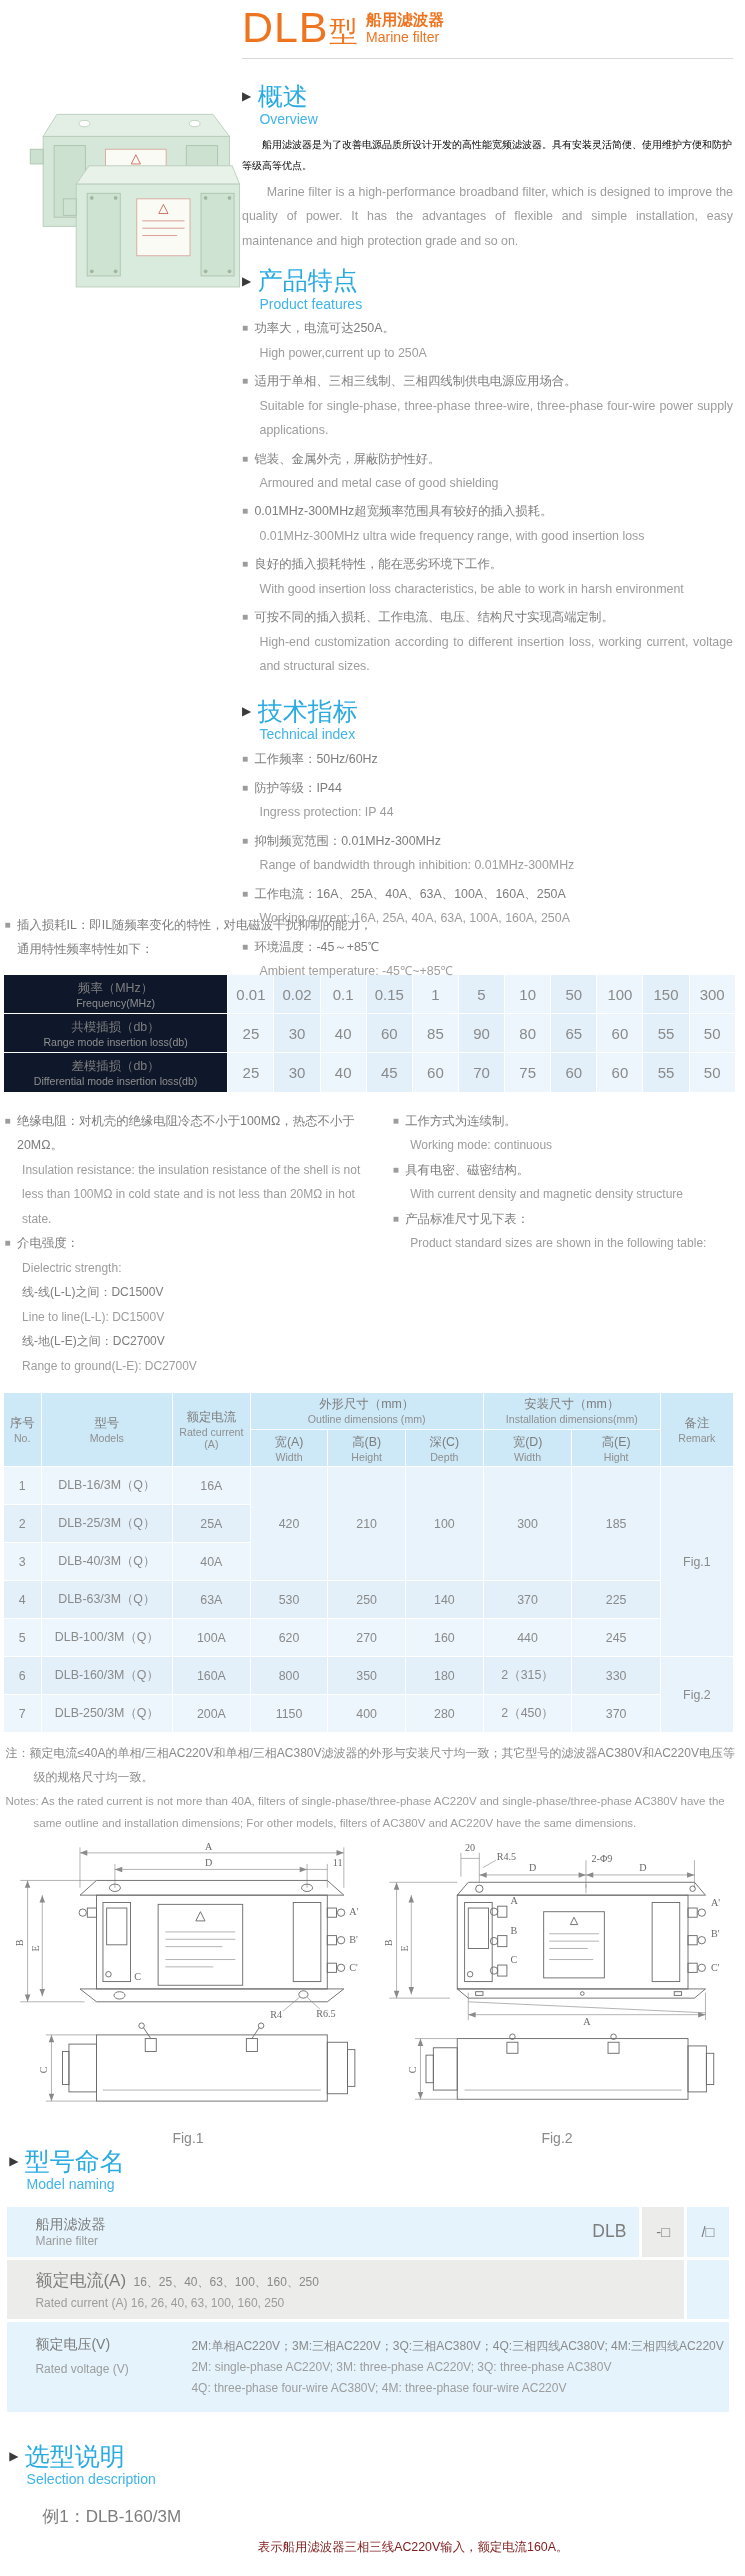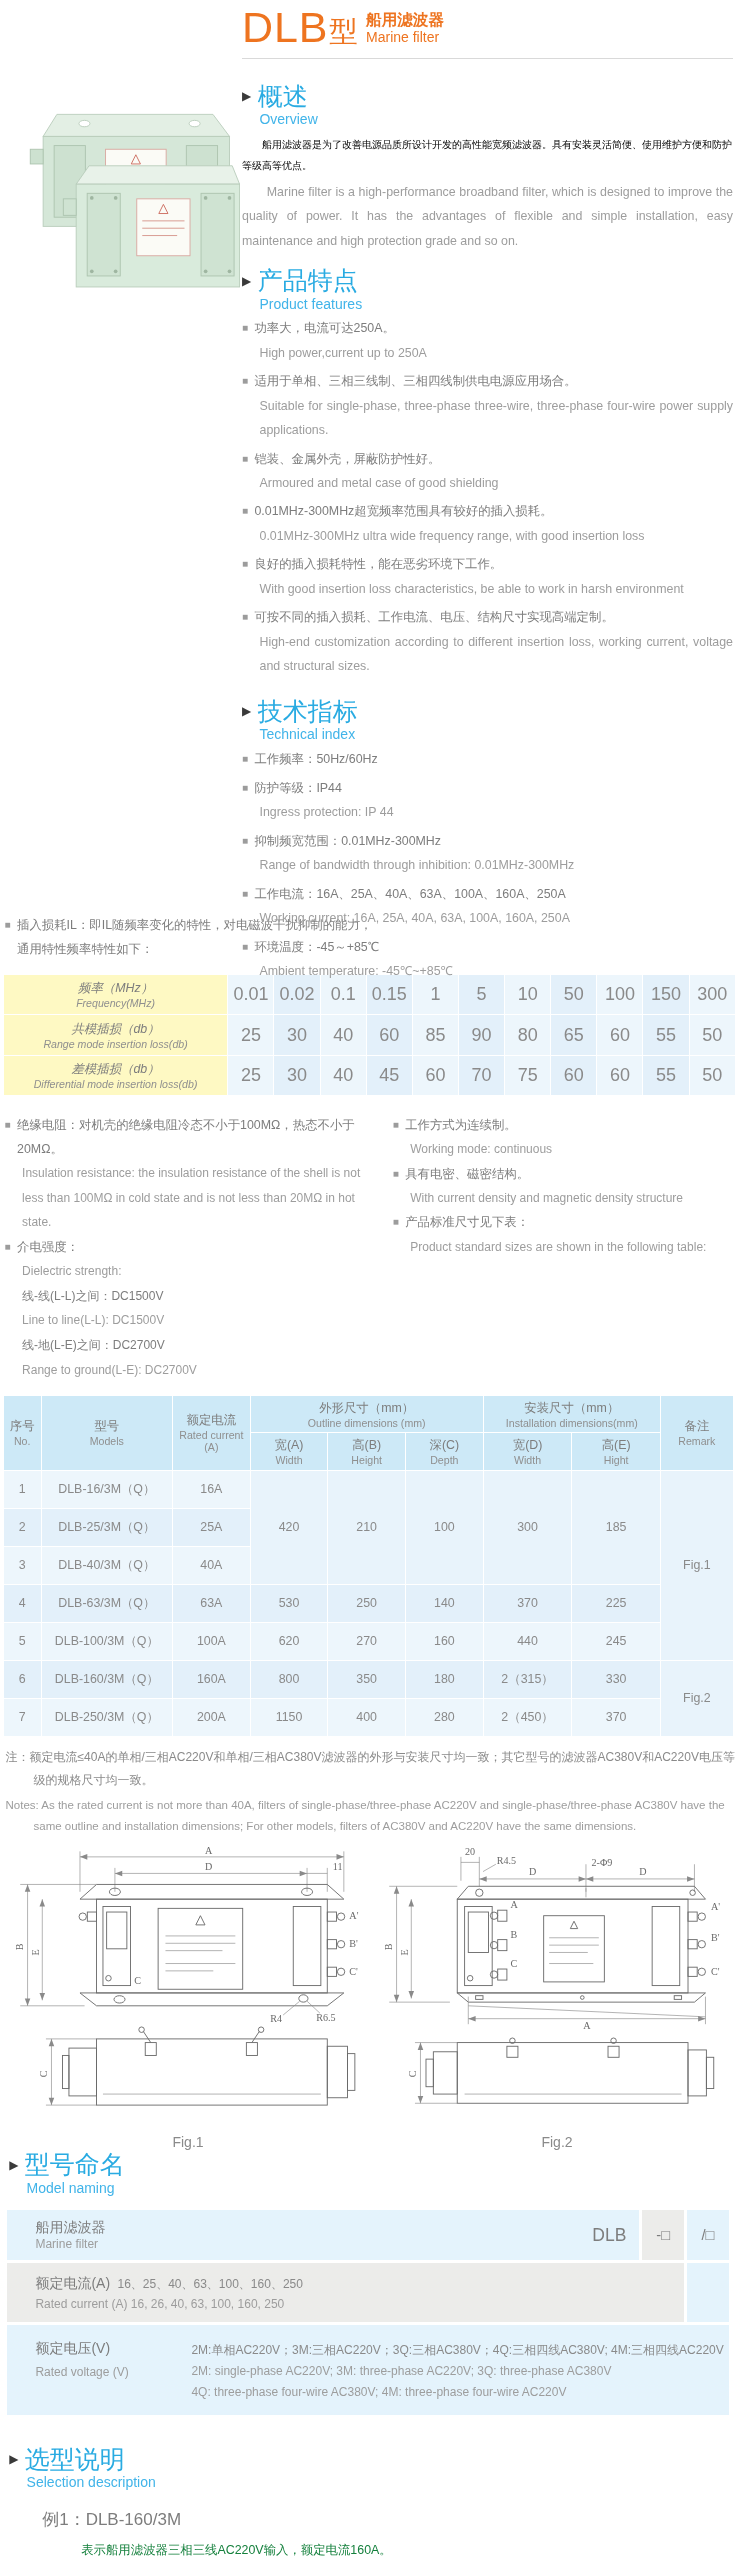--- a/index.html
+++ b/index.html
@@ -40,24 +40,24 @@
   
   .il-row { display:flex; margin-top:3.7px; padding:0 4.6px; }
   .il-left { width:375px; }
   .il-right { width:350px; margin-left:15.6px; }
   .il-left .blt-en, .il-right .blt-en { margin-left:17.5px; }
 
   
   .ftable-wrap { margin:13px 4.6px 0 2.8px; }
   table { border-collapse:separate; border-spacing:1.8px; }
   .ftable { width:733px; }
-  .ftable th { background:#fef9c3; font-weight:normal; width:213px; padding:4.6px 1.8px;font-style:italic; }
+  .ftable th { background:#0f172a; font-weight:normal; width:213px; padding:4.6px 1.8px; }
   .ftable th .l1 { font-size:12.4px; color:#7d7d7d; }
   .ftable th .l2 { font-size:10.6px; color:#8f8f8f; }
-  .ftable td { text-align:center; font-size:18px; color:#8a8a8a; padding:9.2px 0; width:43px; }
+  .ftable td { text-align:center; font-size:15px; color:#8a8a8a; padding:9.2px 0; width:43px; }
   .ftable td.c-a { background:#edf6fc; }
   .ftable td.c-b { background:#e3f0fa; }
 
   
   .dual { display:flex; margin-top:16.6px; padding:0 4.6px; }
   .dual .colL { width:375px; }
   .dual .colR { width:350px; margin-left:15.6px; }
   .plain-line { font-size:12px; color:#9d9d9d; line-height:2.05; margin-left:17.5px; }
   .plain-line.cnl { color:#7d7d7d; }
 
@@ -91,36 +91,36 @@
   .nt-cell { display:flex; align-items:center; }
   .bg-blue { background:#e4f3fc; }
   .bg-gray { background:#ececea; }
   .nt-main { justify-content:space-between; padding:0 13px 0 28px; }
   .nt-name .cn { font-size:14px; color:#7d7d7d; }
   .nt-name .en { font-size:12px; color:#9d9d9d; }
   .nt-code { font-size:17.5px; color:#7d7d7d; }
   .nt-box { justify-content:center; font-size:14.7px; color:#7d7d7d; }
   .nt-current { grid-column:1 / 3; flex-direction:column; align-items:flex-start; justify-content:center; padding-left:28px; }
   .nt-cur-l1 { font-size:12px; color:#8a8a8a; }
-  .nt-cur-l1 .lbl { font-size:14px; color:#7d7d7d; margin-right:7.4px; }
+  .nt-cur-l1 .lbl { font-size:17px; color:#7d7d7d; margin-right:7.4px; }
   .nt-cur-l2 { font-size:12px; color:#9d9d9d; margin-top:3.7px; }
   .nt-voltage { grid-column:1 / 4; padding-left:28px; align-items:flex-start; padding-top:14.7px; }
   .nt-v-label { width:156px; }
   .nt-v-label .cn { font-size:14px; color:#7d7d7d; }
   .nt-v-label .en { font-size:12px; color:#9d9d9d; margin-top:7.4px; }
   .nt-v-body div { font-size:12px; line-height:1.75; }
   .nt-v-cn { color:#8a8a8a; }
   .nt-v-en { color:#9d9d9d; }
 
   
   .sec-select { margin:31px 0 0 9.2px; }
   .examples { margin:13px 0 0 33px; }
   .ex-label { font-size:17px; color:#7d7d7d; line-height:2; }
   .ex-ind { margin-left:39px; }
-  .ex-cn { font-size:12.4px; color:#15803d; line-height:2.1; }
+  .ex-cn { font-size:12.4px; color:#7f1d1d; line-height:2.1;text-align:center; }
 </style>
 </head>
 <body>
 
 <div class="page">
 
   <div class="top">
 
     <svg class="photo" viewBox="0 0 254 244" aria-hidden="true">
 

